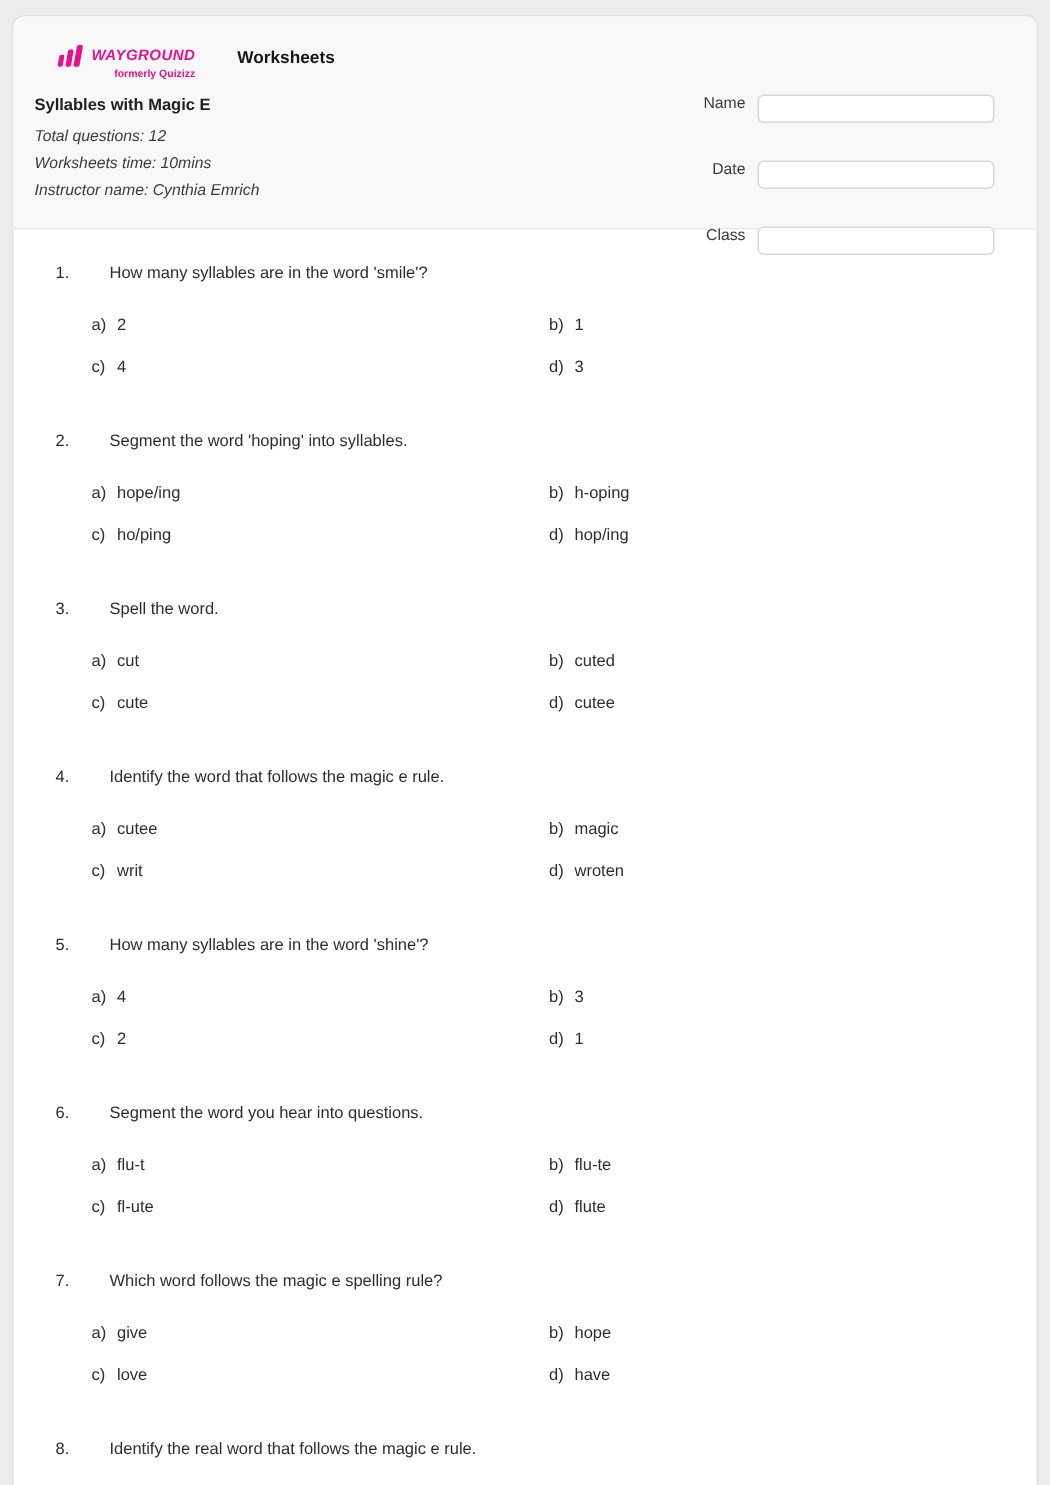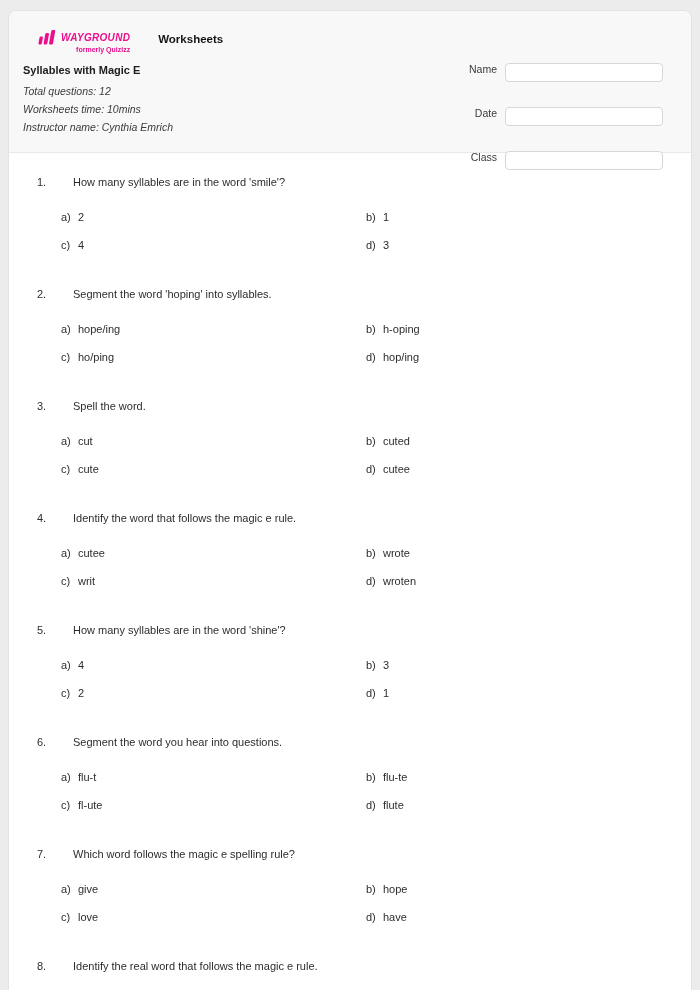--- a/index.html
+++ b/index.html
@@ -211,21 +211,21 @@
       <span class="q-text">Identify the word that follows the magic e rule.</span>
     </div>
     <div class="options">
   <div class="option">
     <span class="opt-letter">a)</span>
     <span class="opt-text">cutee</span>
   </div>
 
   <div class="option">
     <span class="opt-letter">b)</span>
-    <span class="opt-text">wrote</span>
+    <span class="opt-text">magic</span>
   </div>
 
   <div class="option">
     <span class="opt-letter">c)</span>
     <span class="opt-text">writ</span>
   </div>
 
   <div class="option">
     <span class="opt-letter">d)</span>
     <span class="opt-text">wroten</span>

